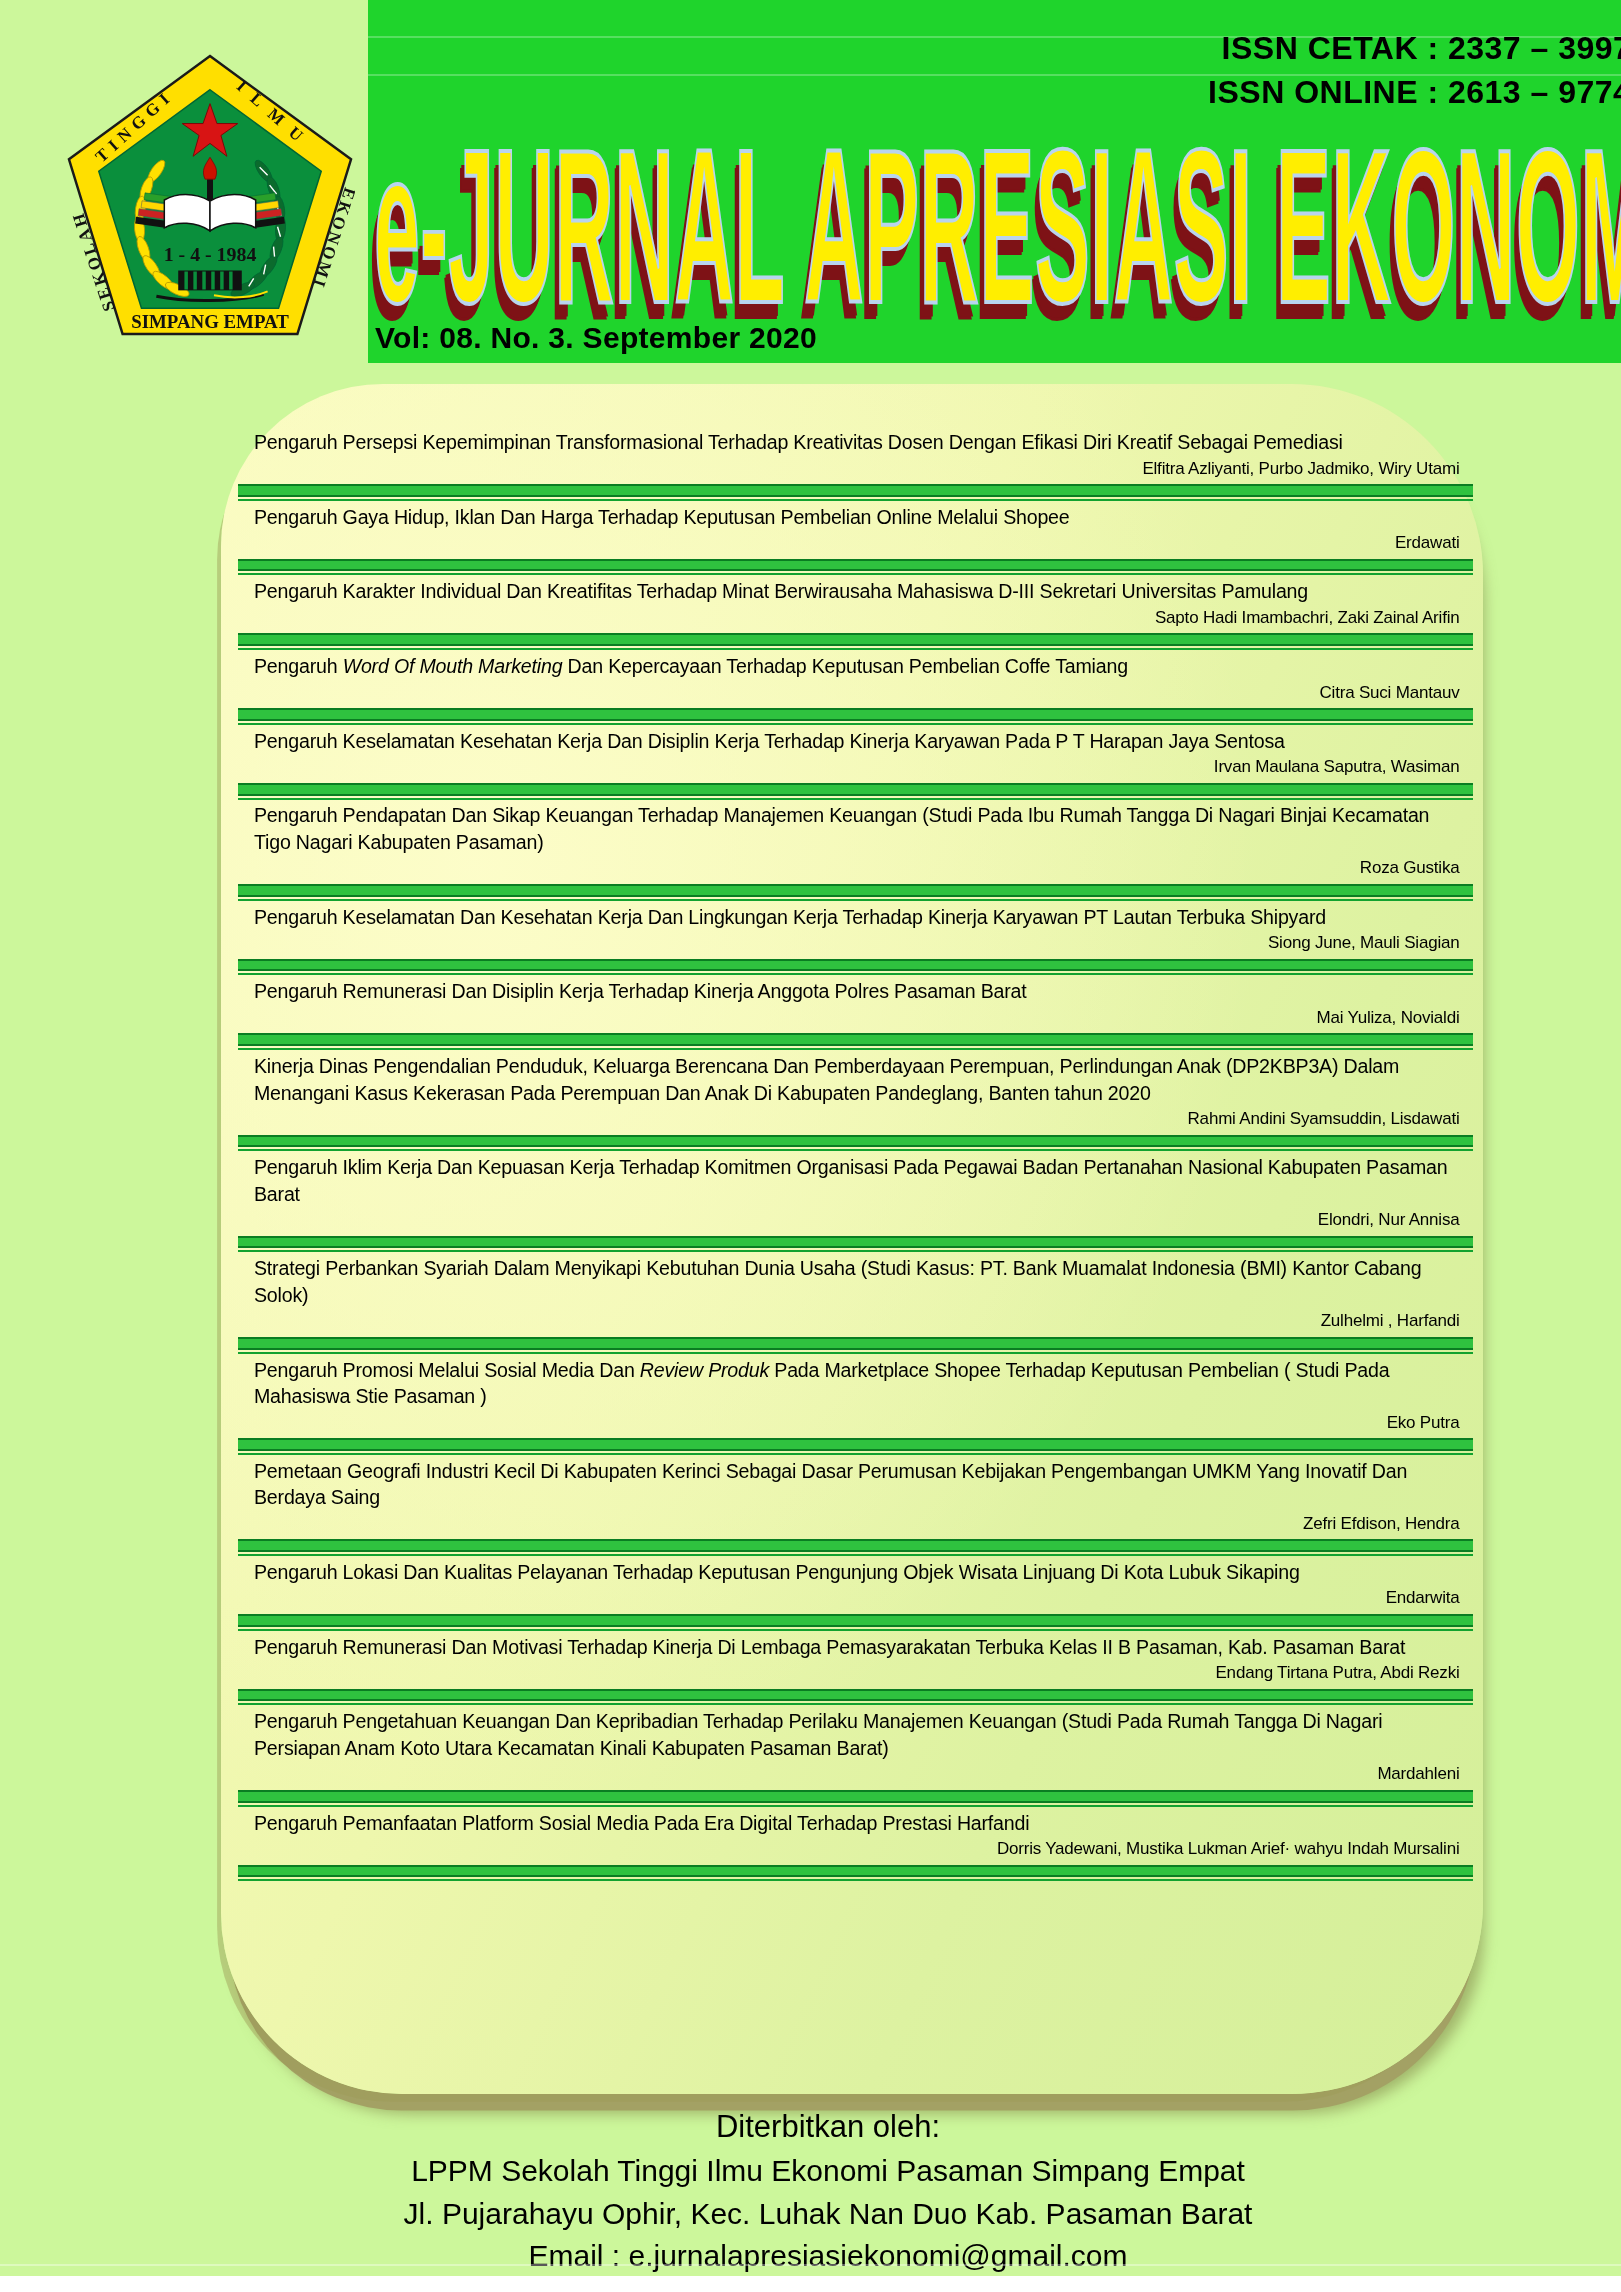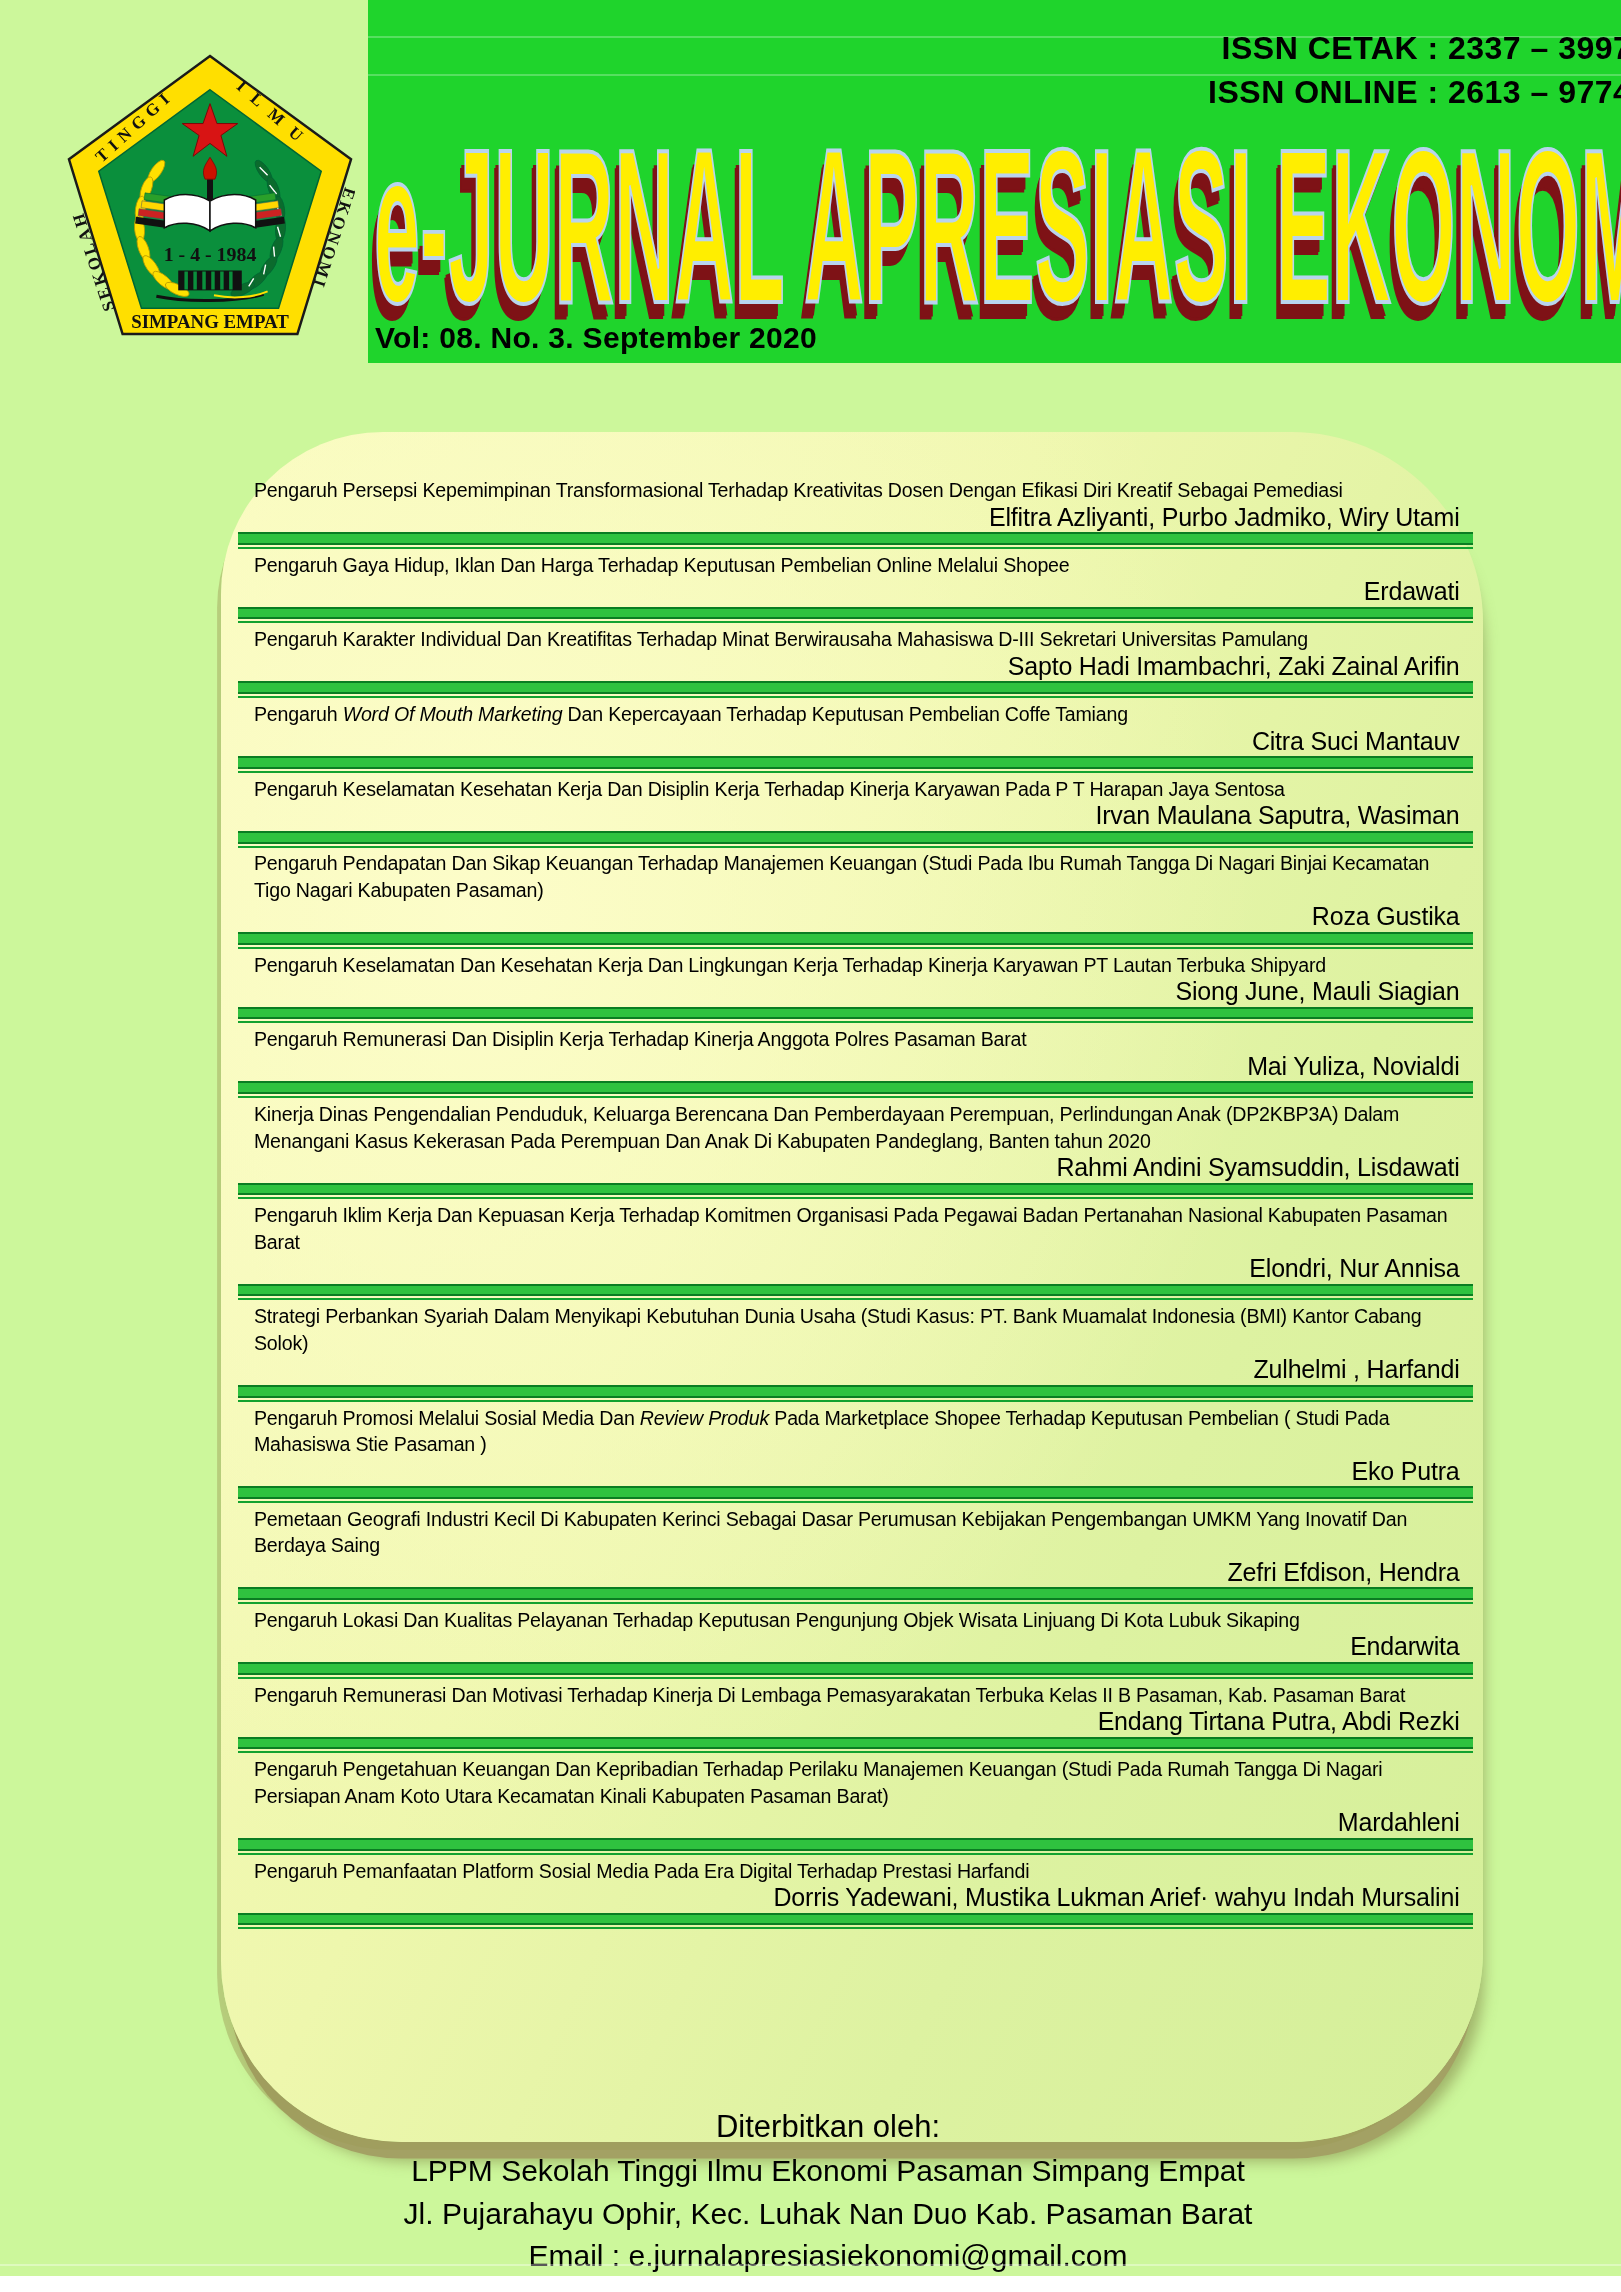--- a/index.html
+++ b/index.html
@@ -45,36 +45,35 @@
   .panel{
     position:absolute;left:221px;top:384px;width:1262px;height:1710px;
     border-radius:162px 191px 191px 181px;
     background:
       radial-gradient(ellipse at 20% 28%, rgba(253,253,202,0.95) 0%, rgba(253,253,202,0) 55%),
       linear-gradient(115deg,#f8fabb 0%,#eef7ad 40%,#ddf2a1 70%,#d4ef99 100%);
     box-shadow:
       -9.8px 13.7px 0 -5.9px rgba(158,156,86,0.45),
       0 23.5px 0 -6.9px #a3a164,
       7.8px 27.4px 13.7px -7.8px rgba(120,118,60,0.5);
-    margin-top: 48px;
   }
   .panel-content{
     position:absolute;left:0;top:0;right:0;bottom:0;
     padding:45px 15.7px 19.6px 33px;
     box-sizing:border-box;
     overflow:hidden;
   }
   .entry{margin-bottom:1px;}
   .a-title{
     font-size:19.6px;line-height:26.5px;color:#000;letter-spacing:-0.2px;
     font-stretch:condensed;
   }
   .a-title .it{font-style:italic;}
   .a-authors{
-    font-size:25px;line-height:26.5px;text-align:right;padding-right:7.8px;
+    font-size:17px;line-height:26.5px;text-align:right;padding-right:7.8px;
     letter-spacing:-0.2px;font-stretch:condensed;
   }
   .divider{margin:2px -5.9px 2.9px -15.7px;}
   .divider .bar{
     height:8.8px;background:#2fc23f;
     border-top:2px solid #0a7d22;border-bottom:2px solid #0a7d22;
   }
   .divider .thin{height:2px;background:#12a22f;margin-top:2px;}
   
   .footer{

